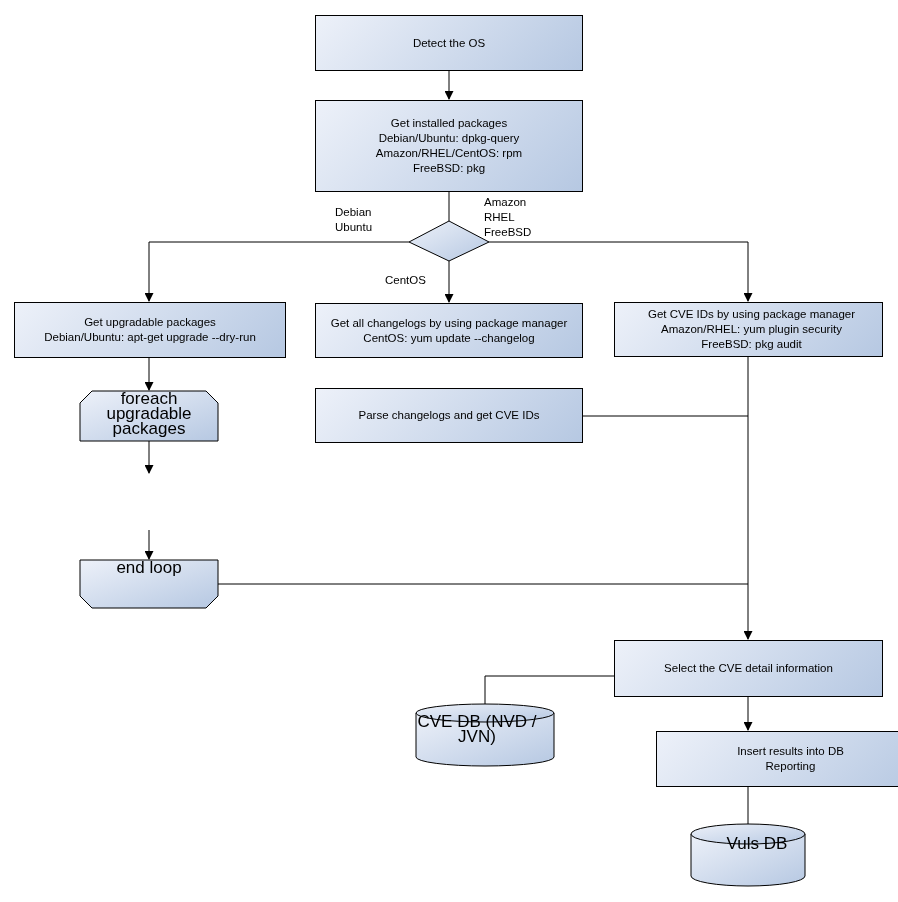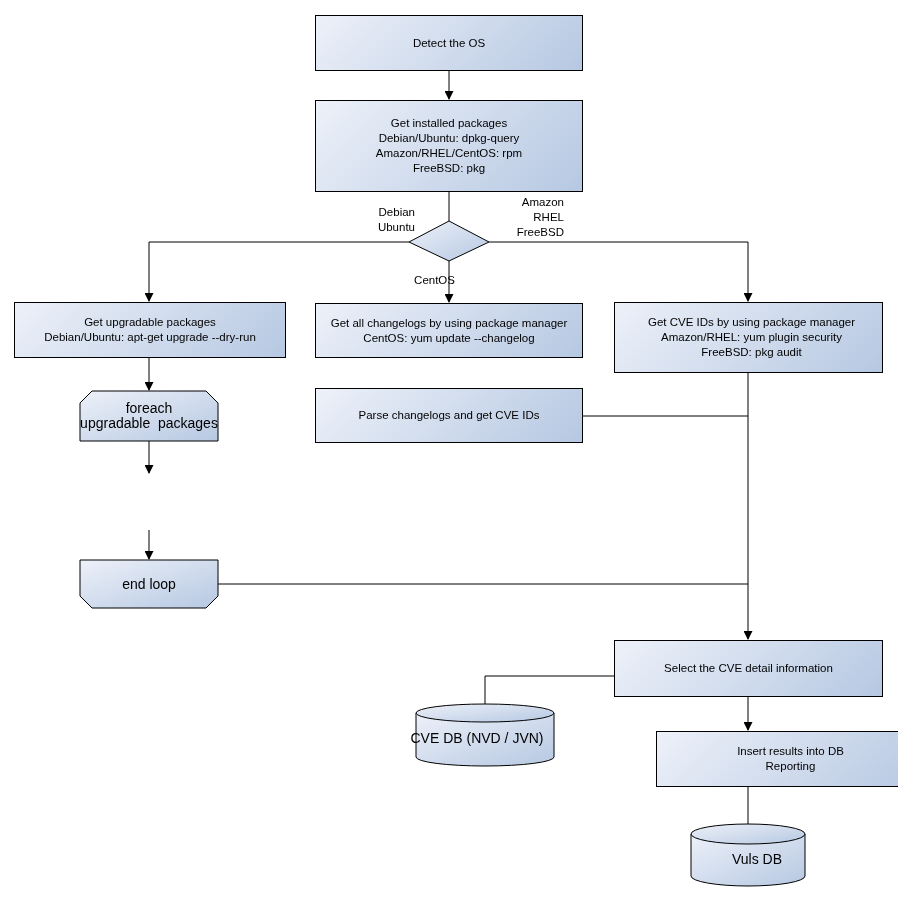--- a/index.html
+++ b/index.html
@@ -9,25 +9,25 @@
   }
   #wires { position:absolute; left:0; top:0; width:898px; height:902px; }
   .node {
     position:absolute; box-sizing:border-box; border:1px solid #000;
     background:linear-gradient(135deg,#edf1f9 0%,#b6c8e2 100%);
     display:flex; align-items:center; justify-content:center;
     text-align:center; font-size:11.5px; line-height:15px;
   }
   .overlay {
     position:absolute; box-sizing:border-box;
-    display:flex; align-items:center; justify-content:center;
-    text-align:center; font-size:14px; line-height:15px;
+    display:flex; align-items:flex-start; justify-content:center;
+    text-align:center; font-size:17px; line-height:15px;
   }
   .edge-label {
-    position:absolute; text-align:right; font-size:11.5px; line-height:15px;
+    position:absolute; text-align:left; font-size:11.5px; line-height:15px;
   }
   .txt { white-space:pre-wrap; }
 </style>
 </head>
 <body>
 
 <div id="canvas">
 
   <svg id="wires" width="898" height="902" viewBox="0 0 898 902" xmlns="http://www.w3.org/2000/svg">
     <defs>
@@ -96,21 +96,21 @@
 
   <div class="node" style="left:315px;top:303px;width:268px;height:55px;">
     <span class="txt">Get all changelogs by using package manager
 CentOS: yum update --changelog</span>
   </div>
 
   <div class="node" style="left:315px;top:388px;width:268px;height:55px;">
     <span class="txt">Parse changelogs and get CVE IDs</span>
   </div>
 
-  <div class="node" style="left:614px;top:302px;width:269px;height:71px;padding-left:6px;">
+  <div class="node" style="left:614px;top:302px;width:269px;height:55px;padding-left:6px;">
     <span class="txt">Get CVE IDs by using package manager
 Amazon/RHEL: yum plugin security
 FreeBSD: pkg audit</span>
   </div>
 
   <div class="node" style="left:614px;top:640px;width:269px;height:57px;">
     <span class="txt">Select the CVE detail information</span>
   </div>
 
   <div class="node" style="left:614px;top:731px;width:269px;height:56px;margin-left:42px;">

